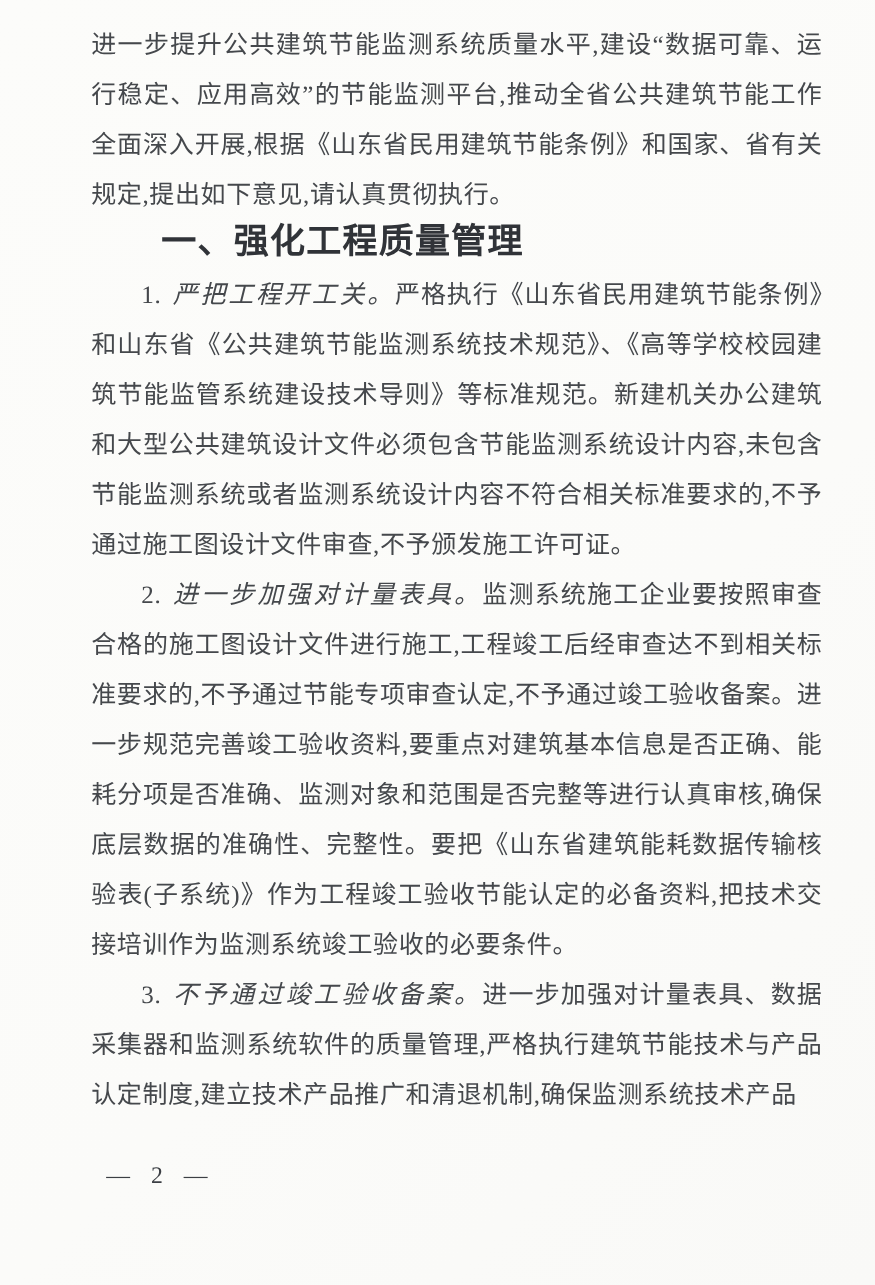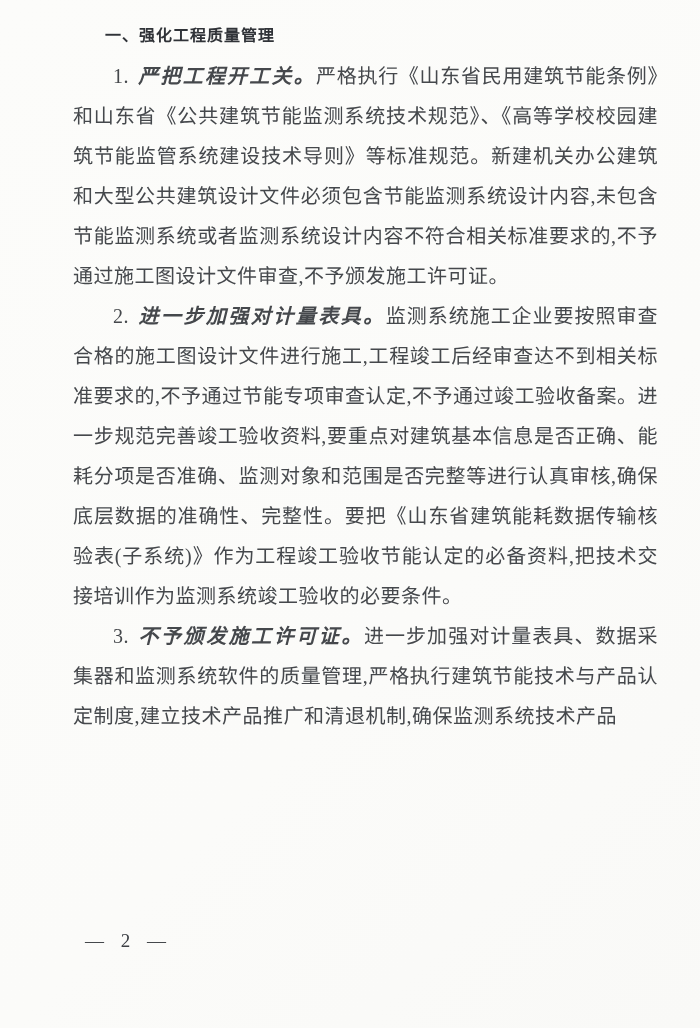--- a/index.html
+++ b/index.html
@@ -26,64 +26,64 @@
     letter-spacing: 0.5px;
     text-align: justify;
     text-justify: inter-ideograph;
     color: #45484c;
   }
   .intro {
     text-indent: 0;
   }
   .section-heading {
     margin: 0;
-    font-family: Liberation Serif, serif;
-    font-size: 16px;
+    font-family: Liberation Mono, monospace;
+    font-size: 28px;
     line-height: 40px;
     font-weight: bold;
     letter-spacing: 1px;
     color: #303338;
     text-indent: 2em;
   }
   .item {
     text-indent: 2em;
   }
   .item .num {
     padding-right: 0.45em;
   }
   .item .lead {
     font-style: italic;
     letter-spacing: 2px;
-    font-weight: bold;
   }
   .footer {
     position: absolute;
     left: 85px;
     top: 930px;
     font-size: 19px;
     letter-spacing: 6px;
     color: #3c3f44;
     font-family: "Liberation Serif", "DejaVu Serif", serif;
   }
 </style>
 </head>
 <body>
 
 <div class="page">
 
+  <p class="body-text intro">进一步提升公共建筑节能监测系统质量水平,建设“数据可靠、运行稳定、应用高效”的节能监测平台,推动全省公共建筑节能工作全面深入开展,根据《山东省民用建筑节能条例》和国家、省有关规定,提出如下意见,请认真贯彻执行。</p>
 
   <h2 class="section-heading">一、强化工程质量管理</h2>
 
   <p class="body-text item">
     <span class="num">1.</span><span class="lead">严把工程开工关。</span><span class="rest">严格执行《山东省民用建筑节能条例》和山东省《公共建筑节能监测系统技术规范》、《高等学校校园建筑节能监管系统建设技术导则》等标准规范。新建机关办公建筑和大型公共建筑设计文件必须包含节能监测系统设计内容,未包含节能监测系统或者监测系统设计内容不符合相关标准要求的,不予通过施工图设计文件审查,不予颁发施工许可证。</span>
   </p>
 
   <p class="body-text item">
     <span class="num">2.</span><span class="lead">进一步加强对计量表具。</span><span class="rest">监测系统施工企业要按照审查合格的施工图设计文件进行施工,工程竣工后经审查达不到相关标准要求的,不予通过节能专项审查认定,不予通过竣工验收备案。进一步规范完善竣工验收资料,要重点对建筑基本信息是否正确、能耗分项是否准确、监测对象和范围是否完整等进行认真审核,确保底层数据的准确性、完整性。要把《山东省建筑能耗数据传输核验表(子系统)》作为工程竣工验收节能认定的必备资料,把技术交接培训作为监测系统竣工验收的必要条件。</span>
   </p>
 
   <p class="body-text item">
-    <span class="num">3.</span><span class="lead">不予颁发施工许可证。</span><span class="rest">进一步加强对计量表具、数据采集器和监测系统软件的质量管理,严格执行建筑节能技术与产品认定制度,建立技术产品推广和清退机制,确保监测系统技术产品</span>
+    <span class="num">3.</span><span class="lead">不予通过竣工验收备案。</span><span class="rest">进一步加强对计量表具、数据采集器和监测系统软件的质量管理,严格执行建筑节能技术与产品认定制度,建立技术产品推广和清退机制,确保监测系统技术产品</span>
   </p>
 
   <div class="footer">— 2 —</div>
 
 </div>
 
 </body></html>

